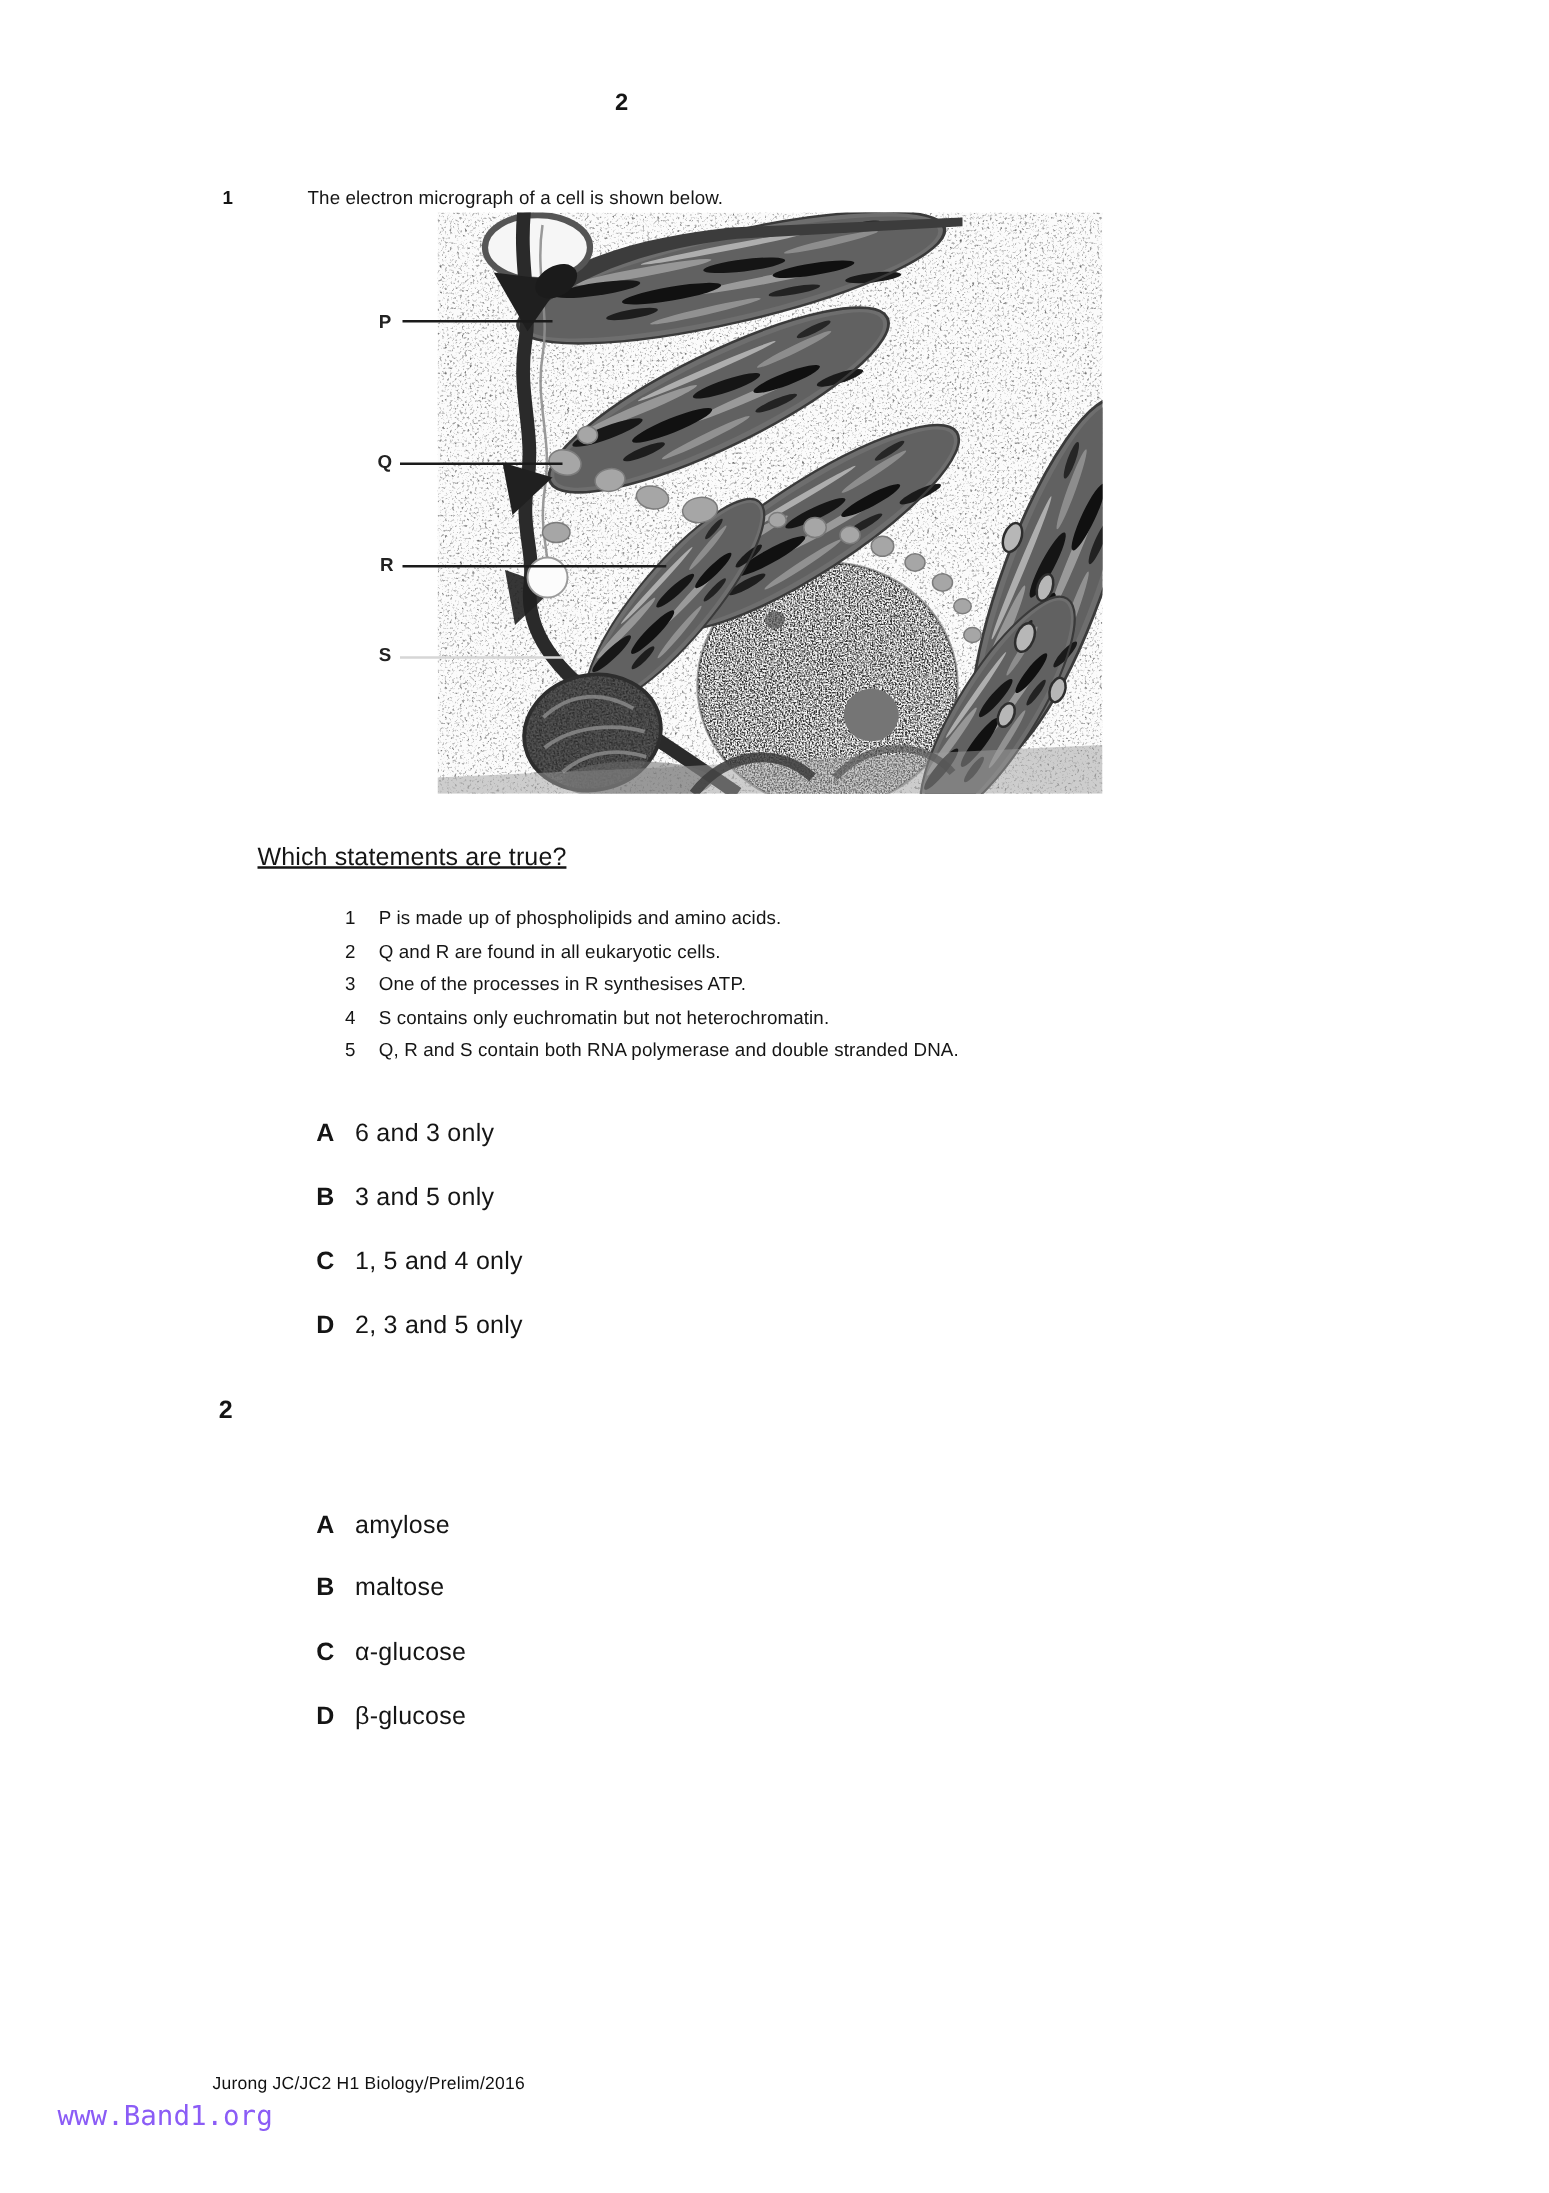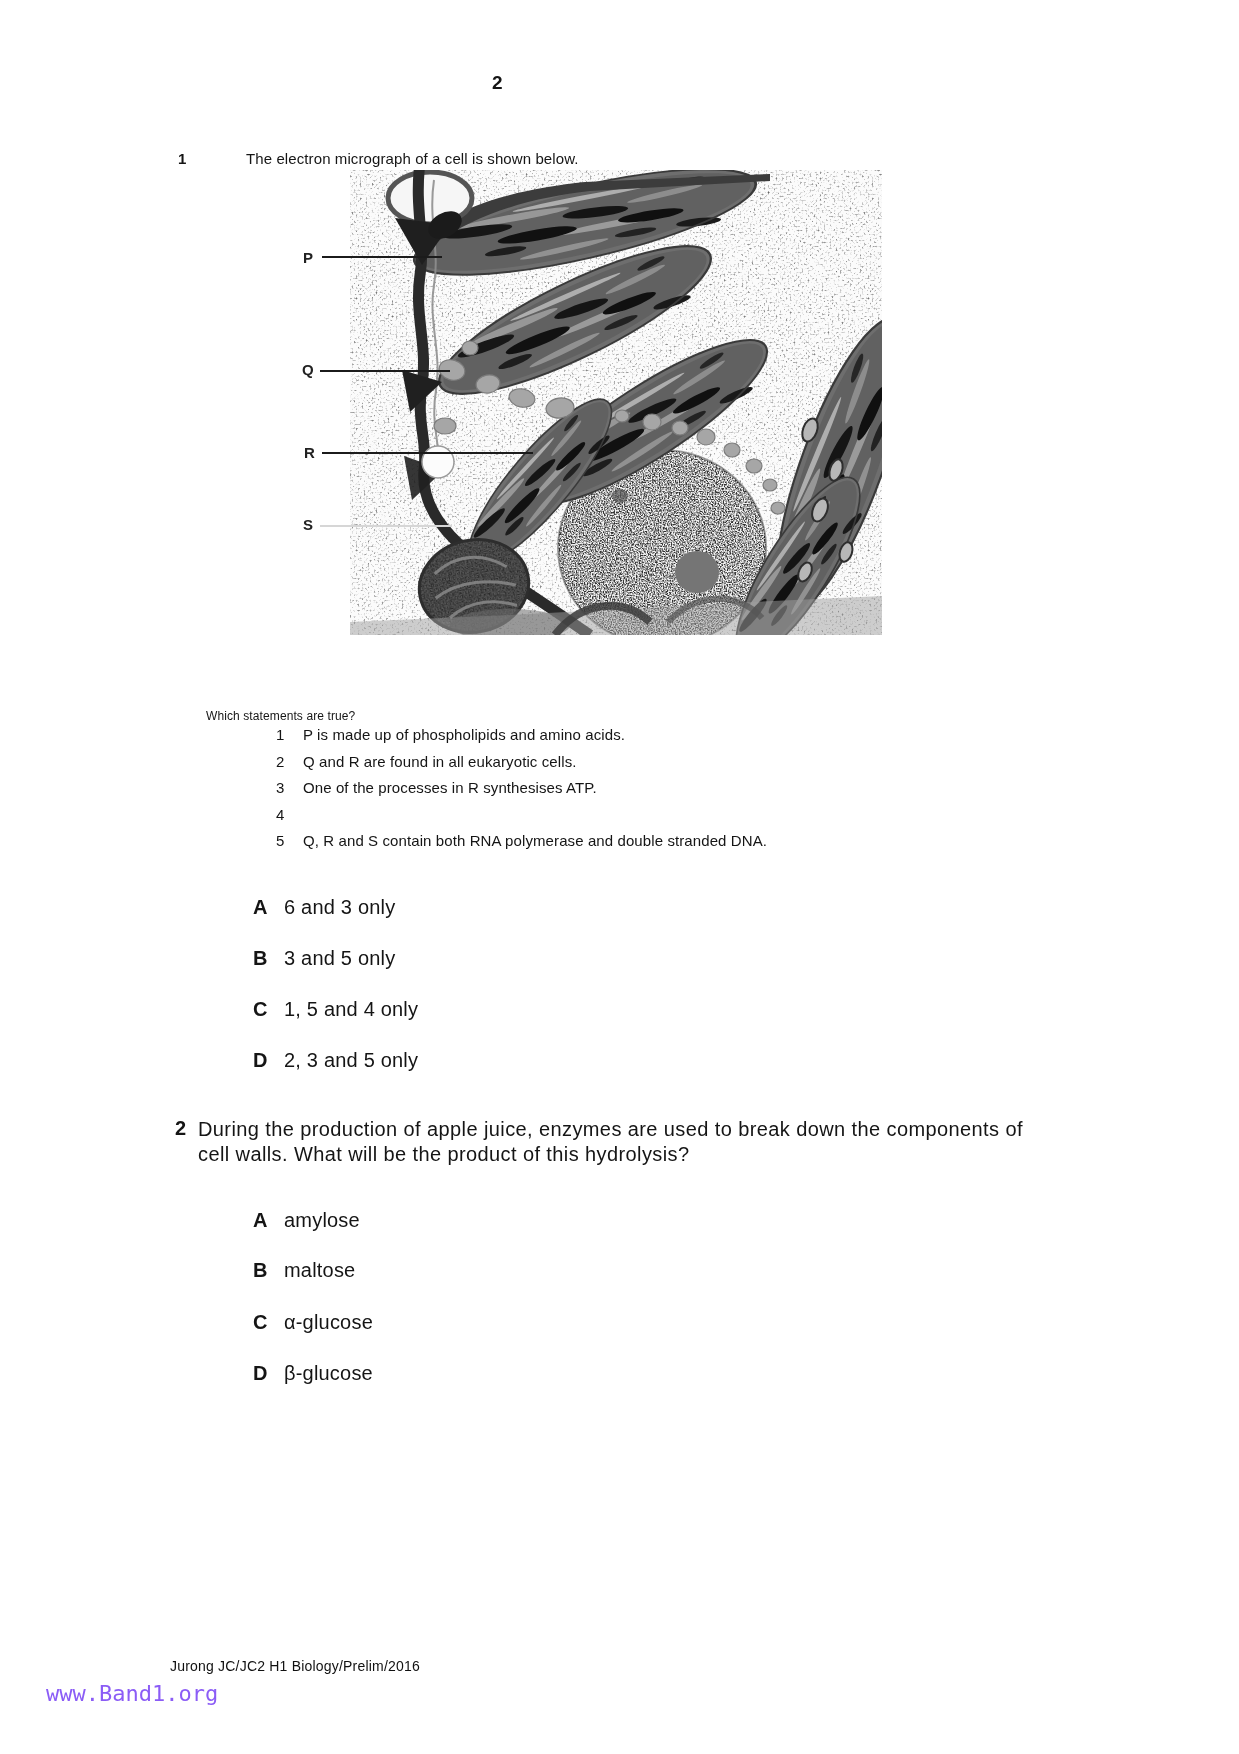--- a/index.html
+++ b/index.html
@@ -6,21 +6,21 @@
   .page{position:relative;width:1239px;height:1754px;background:#ffffff;
         font-family:"Liberation Sans",sans-serif;color:#151515;overflow:hidden;}
   .abs{position:absolute;}
   .page-number{left:492px;top:72px;font-size:19px;font-weight:700;}
   .q1-num{left:178px;top:150px;font-size:15px;font-weight:700;}
   .q1-stem{left:206px;top:150px;font-size:15px;letter-spacing:.1px;margin-left:40px;}
   .figure{left:350px;top:170px;width:532px;height:465px;}
   .em-label{font-size:15px;font-weight:700;color:#222;}
   .em-line{height:2px;background:#1b1b1b;}
   .em-line.faint{background:#d6d6d6;}
-  .prompt{left:206px;top:709px;font-size:12px;letter-spacing:.1px;}
+  .prompt{left:206px;top:675px;font-size:20px;letter-spacing:.1px;text-decoration:underline;}
   .statements{left:276px;top:722px;font-size:15px;line-height:26.6px;letter-spacing:.1px;}
   .stmt{display:flex;}
   .stmt .n{width:27px;flex:none;}
   .opt{left:253px;font-size:20px;letter-spacing:.2px;display:flex;line-height:23px;}
   .opt .l{font-weight:700;width:31px;flex:none;}
   .q2-num{left:175px;top:1117px;font-size:20px;font-weight:700;}
   .q2-stem{left:198px;top:1117px;width:852px;font-size:20px;line-height:24.5px;letter-spacing:.4px;}
   .footer-ref{left:170px;top:1658px;font-size:14px;font-weight:400;letter-spacing:.2px;color:#111;}
   .watermark{left:46px;top:1681px;font-family:"DejaVu Sans Mono",monospace;font-size:22px;color:#8b5cf6;}
 </style>
@@ -159,20 +159,21 @@
     <div class="stmt">
       <span class="n">2</span>
       <span>Q and R are found in all eukaryotic cells.</span>
     </div>
     <div class="stmt">
       <span class="n">3</span>
       <span>One of the processes in R synthesises ATP.</span>
     </div>
     <div class="stmt">
       <span class="n">4</span>
+      <span>S contains only euchromatin but not heterochromatin.</span>
     </div>
     <div class="stmt">
       <span class="n">5</span>
       <span>Q, R and S contain both RNA polymerase and double stranded DNA.</span>
     </div>
   </div>
 
   <div class="abs opt" style="top:896px">
     <span class="l">A</span>
     <span>6 and 3 only</span>
@@ -184,21 +185,20 @@
   <div class="abs opt" style="top:998px">
     <span class="l">C</span>
     <span>1, 5 and 4 only</span>
   </div>
   <div class="abs opt" style="top:1049px">
     <span class="l">D</span>
     <span>2, 3 and 5 only</span>
   </div>
 
   <div class="abs q2-num">2</div>
-  <div class="abs q2-stem">During the production of apple juice, enzymes are used to break down the components of cell walls. What will be the product of this hydrolysis?</div>
 
   <div class="abs opt" style="top:1209px">
     <span class="l">A</span>
     <span>amylose</span>
   </div>
   <div class="abs opt" style="top:1259px">
     <span class="l">B</span>
     <span>maltose</span>
   </div>
   <div class="abs opt" style="top:1311px">

